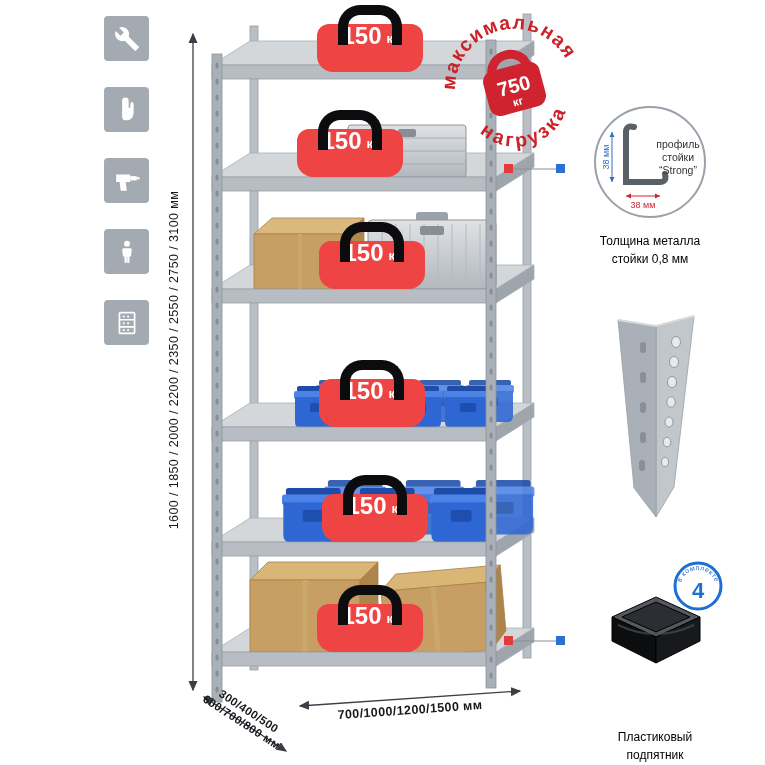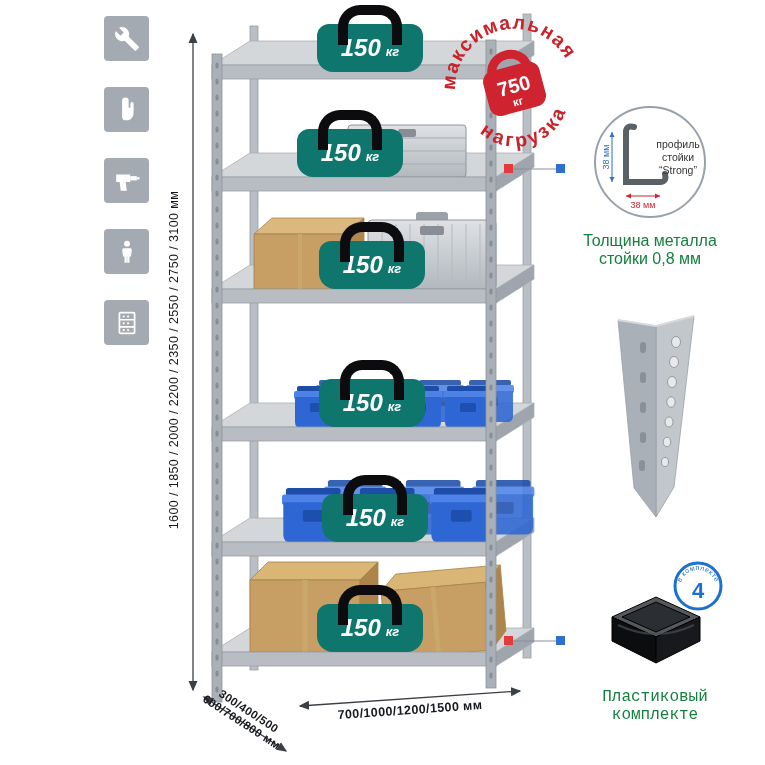--- a/index.html
+++ b/index.html
@@ -3,32 +3,32 @@
 <meta charset="utf-8">
 <style>
   html,body{margin:0;padding:0;background:#fff;}
   .stage{position:relative;width:765px;height:765px;background:#ffffff;overflow:hidden;
          font-family:"Liberation Sans",sans-serif;color:#1c1c1c;}
   .abs{position:absolute;}
   
   .icon-tile{position:absolute;left:104px;width:45px;height:45px;background:#a4aab1;
              border-radius:4px;display:flex;align-items:center;justify-content:center;}
   
-  .kbell{position:absolute;width:106px;height:48px;background:#0f766e;
-         border-radius:12px 12px 16px 16px;display:flex;align-items:center;justify-content:center;
-         gap:5px;color:#fff;z-index:5;font-style:italic;}
+  .kbell{position:absolute;width:106px;height:48px;background:#ef4444;
+         border-radius:12px 12px 16px 16px;display:flex;align-items:flex-start;justify-content:center;
+         gap:5px;color:#fff;z-index:5;}
   .kbell::before{content:"";position:absolute;top:-19px;left:50%;transform:translateX(-50%);
          width:44px;height:30px;border:10px solid #0c0c0e;border-bottom:0;
          border-radius:22px 22px 0 0;}
   .kbell .v{font-size:24px;font-weight:bold;line-height:1;}
   .kbell .u{font-size:13px;font-weight:bold;margin-top:7px;}
   
   .dim-text{position:absolute;font-size:12.5px;font-weight:bold;color:#15181c;
             text-align:center;letter-spacing:.4px;white-space:nowrap;}
-  .caption{position:absolute;text-align:center;font-size:16px;line-height:18px;color:#15803d;}
+  .caption{position:absolute;text-align:center;font-size:12px;line-height:18px;color:#000000;}
   .stamp{position:absolute;left:432px;top:2px;width:162px;height:162px;
          transform:rotate(-15deg);z-index:6;}
   .profile-circle{position:absolute;left:594px;top:106px;width:112px;height:112px;
          border:2px solid #98a1aa;border-radius:50%;background:#fff;box-sizing:border-box;}
 </style>
 </head>
 <body>
 
 <div class="stage">
 
@@ -295,18 +295,18 @@
   <div class="abs" style="left:672px;top:560px">
     <svg width="52" height="52" viewBox="0 0 52 52">
       <circle cx="26" cy="26" r="23" fill="#fff" stroke="#1d6fd1" stroke-width="3"></circle>
       <path id="arcK" d="M8,28 A18,18 0 0 1 44,28" fill="none"></path>
       <text font-size="7" fill="#1d6fd1" letter-spacing=".5">
         <textPath href="#arcK" startOffset="50%" text-anchor="middle">в комплекте</textPath>
       </text>
       <text x="26" y="38" text-anchor="middle" font-size="22" font-weight="bold" fill="#1d6fd1">4</text>
     </svg>
   </div>
-  <div class="caption" style="left:580px;top:688px;width:150px;font-family:Liberation Mono, monospace;">
+  <div class="caption" style="left:580px;top:728px;width:150px;">
     <div>Пластиковый</div>
-    <div>комплекте</div>
+    <div>подпятник</div>
   </div>
 
 </div>
 
 </body></html>

